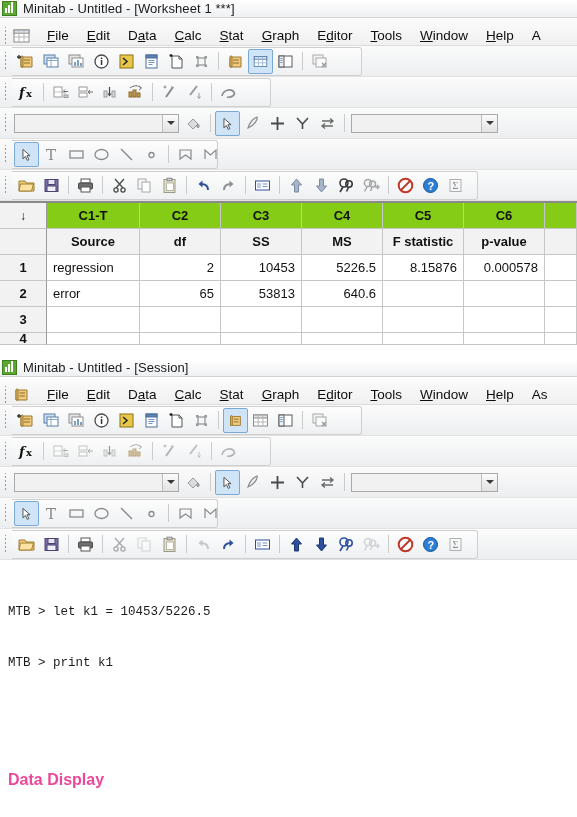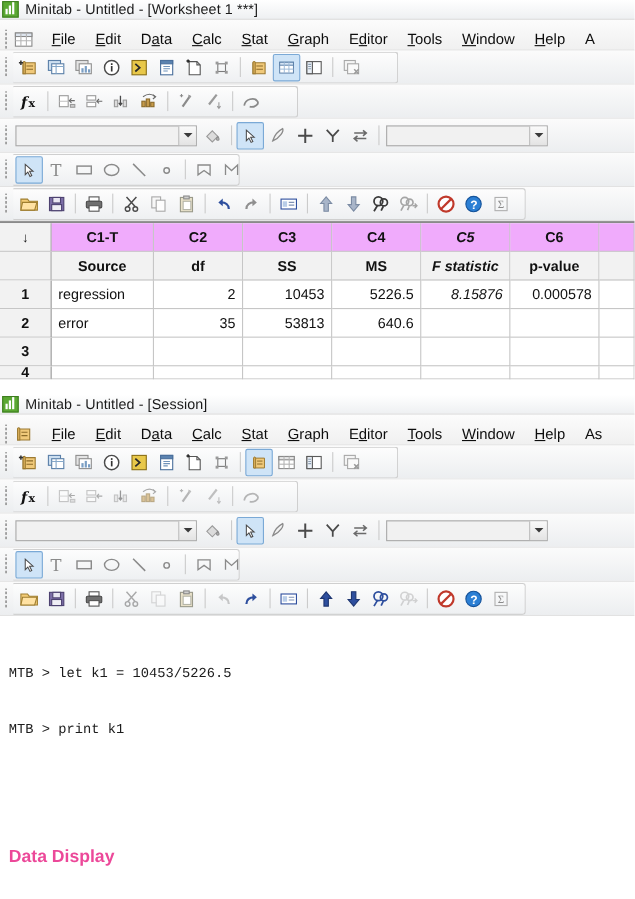--- a/index.html
+++ b/index.html
@@ -113,30 +113,30 @@
     border-right:1px solid #c6c6c6;
     border-bottom:1px solid #c6c6c6;
     display:flex; align-items:center;
     font-size:13px; color:#111;
     padding:0 6px; overflow:hidden; white-space:nowrap;
   }
   .wscell.rowhdr {
     background:#f2f2f2; justify-content:center; font-weight:600;
     border-right:1px solid #9a9a9a;
   }
-  .wscell.colhdr { background:#f0abfc; justify-content:center; font-weight:600; }
+  .wscell.colhdr { background:#84cc16; justify-content:center; font-weight:600; }
   .wscell.namerow { background:#f2f2f2; justify-content:center; font-weight:600; }
   .wscell.num { justify-content:flex-end; }
   .wscell.txt { justify-content:flex-start; }
   .w-rh { width:47px; flex:none; }
   .w-c1 { width:93px; flex:none; }
   .w-c2 { width:81px; flex:none; }
   .w-c3 { width:81px; flex:none; }
   .w-c4 { width:81px; flex:none; }
-  .w-c5 { width:81px; flex:none;font-style:italic; }
+  .w-c5 { width:81px; flex:none; }
   .w-c6 { width:81px; flex:none; }
   .w-tail{ flex:1 1 auto; }
   .arrowdown { font-size:12px; }
 
   .gap { height:14px; background:#ffffff; }
 
   
   .session {
     background:#ffffff;
     padding:10px 0 0 8px;
@@ -597,21 +597,21 @@
       <div class="wscell num w-c3">10453</div>
       <div class="wscell num w-c4">5226.5</div>
       <div class="wscell num w-c5">8.15876</div>
       <div class="wscell num w-c6">0.000578</div>
       <div class="wscell w-tail"></div>
     </div>
 
     <div class="wsrow">
       <div class="wscell rowhdr w-rh">2</div>
       <div class="wscell txt w-c1">error</div>
-      <div class="wscell num w-c2">35</div>
+      <div class="wscell num w-c2">65</div>
       <div class="wscell num w-c3">53813</div>
       <div class="wscell num w-c4">640.6</div>
       <div class="wscell num w-c5"></div>
       <div class="wscell num w-c6"></div>
       <div class="wscell w-tail"></div>
     </div>
 
     <div class="wsrow">
       <div class="wscell rowhdr w-rh">3</div>
       <div class="wscell txt w-c1"></div>

